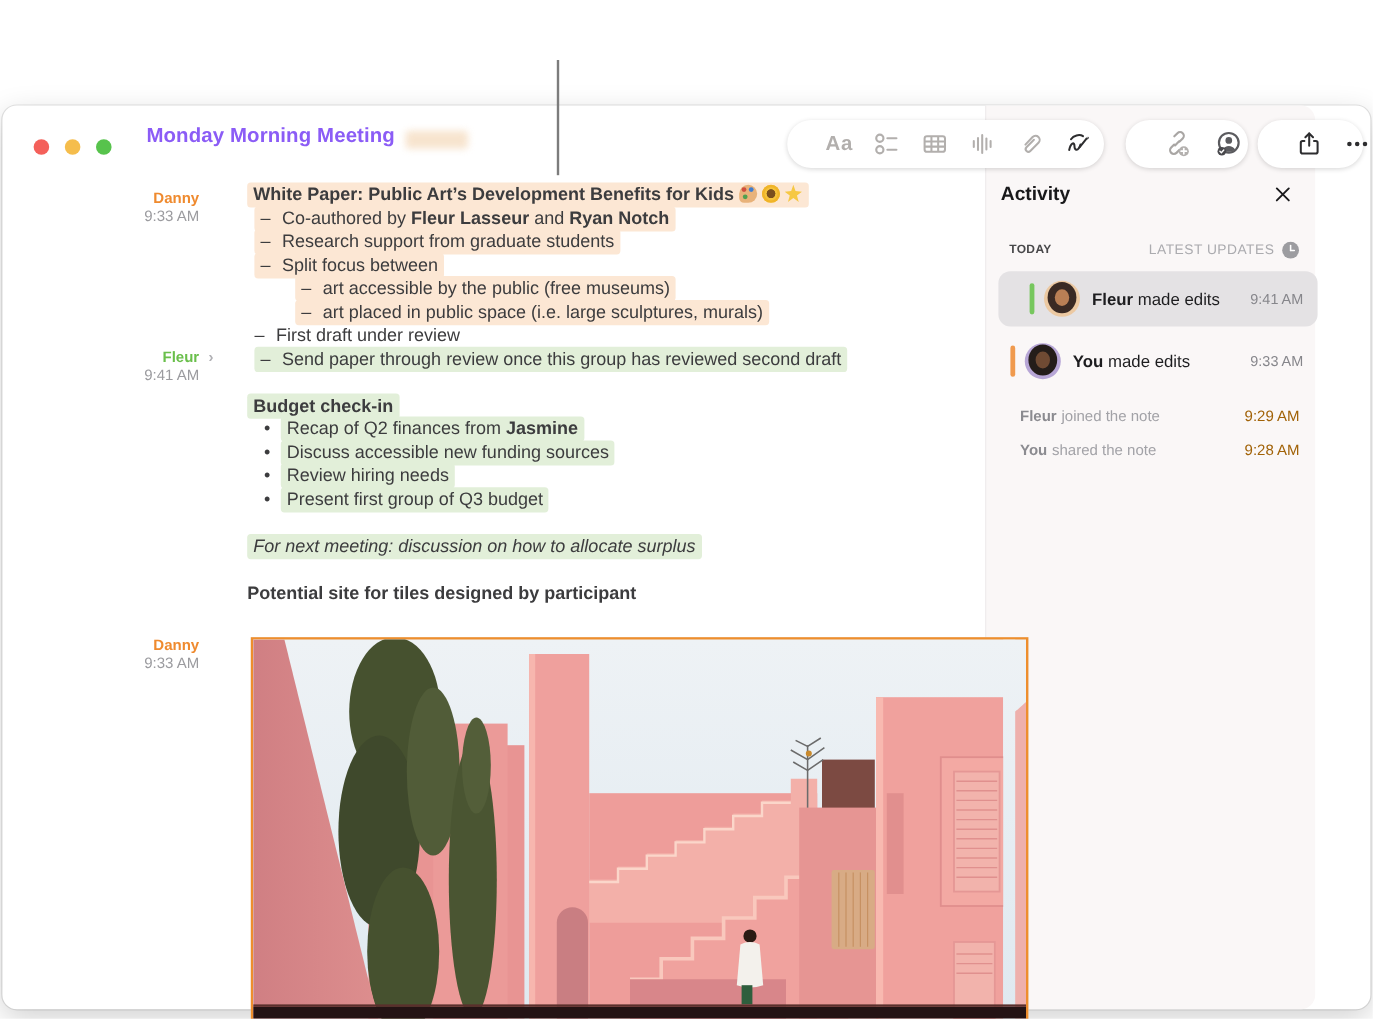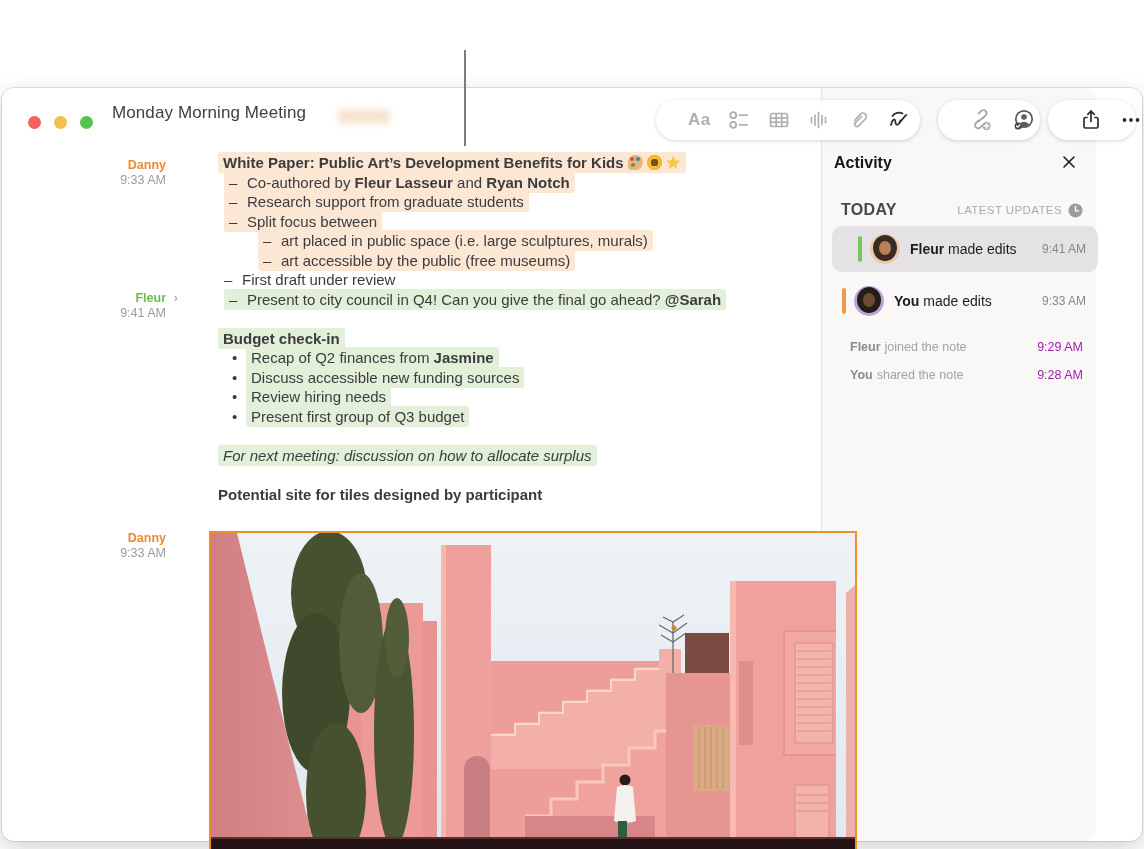--- a/index.html
+++ b/index.html
@@ -12,21 +12,21 @@
   
   .window { position:absolute; left:2px; top:88px; width:1140px; height:753px;
     background:#ffffff; border-radius:12px;
     box-shadow:0 0 0 1px rgba(0,0,0,.10), 0 8px 26px rgba(0,0,0,.18); }
 
   .traffic { position:absolute; top:28px; width:13px; height:13px; border-radius:50%; }
   .tl-red    { left:26px; background:#f4605a; }
   .tl-yellow { left:52px; background:#f5bd4c; }
   .tl-green  { left:78px; background:#57c34c; }
 
-  .window-title { position:absolute; left:110px; top:15px; font-size:17px; font-weight:normal; color:#404040; letter-spacing:.1px; }
+  .window-title { position:absolute; left:120px; top:15px; font-size:17px; font-weight:bold; color:#8b5cf6; letter-spacing:.1px; }
   .blur-word { position:absolute; left:336px; top:21px; width:52px; height:15px; background:#f4d9ba; border-radius:3px; filter:blur(3px); opacity:.7; }
 
   
   .pill { position:absolute; top:12px; height:40px; background:#ffffff; border-radius:20px;
     box-shadow:0 1px 4px rgba(0,0,0,.16); display:flex; align-items:center; justify-content:space-between; z-index:5; }
   .pill-format { left:654px; width:264px; padding:0 16px; }
   .pill-collab { left:936px; width:102px; padding:0 14px; }
   .pill-share  { left:1046px; width:88px;  padding:0 15px; }
   .tb-btn { display:flex; align-items:center; justify-content:center; width:26px; height:26px; cursor:default;margin-left:16px; }
   .aa-label { font-size:17px; color:#b2afad; font-weight:bold; letter-spacing:.5px; }
@@ -36,21 +36,21 @@
   .sidebar { position:absolute; left:819px; top:0; width:275px; height:753px;
     background:#faf7f7; border-left:1px solid #e8e4e5; border-radius:0 12px 12px 0; }
 
   
   .author { position:absolute; width:90px; text-align:right; line-height:15px; font-size:12.5px; }
   .author .a-name { font-weight:bold; position:relative; }
   .author .a-chevron { position:absolute; right:-12px; top:0; color:#b1b1b5; font-weight:bold; }
   .author .a-time { color:#9b9b9f; }
 
   
-  .note-body { position:absolute; left:216px; top:65px; width:648px; }
+  .note-body { position:absolute; left:204px; top:65px; width:648px; }
   .nline { height:19.5px; line-height:19.5px; font-size:15px; color:#3c3c3e; white-space:nowrap; }
   .nline .hl { border-radius:3px; padding:2px 5px 2px 5px; }
   .hl-peach { background:#fce7d4; }
   .hl-green { background:#e2efd9; }
   .b { font-weight:bold; }
   .it { font-style:italic; }
   .mk-dash { display:inline-block; width:18px; }
   .mk-bullet { display:inline-block; width:14px; margin-left:14px; }
   .ind-1 { padding-left:6px; }
   .ind-2 { padding-left:40px; }
@@ -67,35 +67,35 @@
 
   
   .photo { position:absolute; left:207px; top:443px; width:648px; height:320px;
     border:2px solid #ee8e2d; z-index:8; background:#eaeff3; }
   .photo svg { display:block; }
 
   
   .act-title { position:absolute; left:12px; top:66px; font-size:16px; font-weight:bold; color:#18181a; }
   .act-close { position:absolute; right:17px; top:64px; width:20px; height:20px; display:flex; align-items:center; justify-content:center; }
   .today-row { position:absolute; left:19px; right:13px; top:113px; display:flex; align-items:center; justify-content:space-between; }
-  .today-label { font-size:16px; font-weight:bold; color:#48484a; letter-spacing:.3px;text-align:right; }
+  .today-label { font-size:10px; font-weight:bold; color:#48484a; letter-spacing:.3px;text-align:right; }
   .latest { display:flex; align-items:center; gap:6px; font-size:11.5px; color:#ababaf; letter-spacing:.4px; }
 
   .upd-row { position:absolute; left:10px; width:266px; height:46px; border-radius:10px; display:flex; align-items:center; }
   .upd-row.sel { background:#e4e2e4;padding-left:16px; }
   .upd-bar { width:4px; height:26px; border-radius:2px; margin-left:10px; }
   .avatar { width:30px; height:30px; border-radius:50%; margin-left:8px; position:relative; overflow:hidden; flex:none; }
   .avatar .hair { position:absolute; left:3px; top:1px; width:24px; height:26px; border-radius:50%; }
   .avatar .face { position:absolute; left:9px; top:7px; width:12px; height:14px; border-radius:50%; }
   .upd-text { margin-left:10px; font-size:14px; color:#1d1d1f; white-space:nowrap; }
   .upd-time { margin-left:auto; margin-right:12px; font-size:12px; color:#86868b; }
 
   .ev-row { position:absolute; left:28px; right:13px; display:flex; font-size:12.5px; color:#a2a2a7; }
   .ev-row .ev-name { font-weight:bold; color:#8b8b90; margin-right:4px; }
-  .ev-row .ev-time { margin-left:auto; color:#a21caf; }
+  .ev-row .ev-time { margin-left:auto; color:#a16207; }
 </style>
 </head>
 <body>
 
 <div class="callout-line"></div>
 
 <div class="window">
 
   <div class="traffic tl-red"></div>
   <div class="traffic tl-yellow"></div>
@@ -205,24 +205,24 @@
         <div class="author" style="top: 443px; right: 734px; left: 74px;">
           <div class="a-name" style="color:#ef8a2e">Danny</div>
                  <div class="a-time">9:33 AM</div>
         </div>
       </div>
     <div class="note-body" id="note-body">
         <div class="nline"><span class="hl hl-peach"><span class="b">White Paper: Public Art’s Development Benefits for Kids</span><span class="emoji emoji-palette"><i></i><i></i><i></i></span><span class="emoji emoji-sunflower"><i></i><i></i><i></i></span><span class="emoji emoji-star"><i></i><i></i><i></i></span></span></div>
         <div class="nline ind-1"><span class="hl hl-peach"><span class="mk-dash">–</span><span>Co-authored by </span><span class="b">Fleur Lasseur</span><span> and </span><span class="b">Ryan Notch</span></span></div>
         <div class="nline ind-1"><span class="hl hl-peach"><span class="mk-dash">–</span><span>Research support from graduate students</span></span></div>
         <div class="nline ind-1"><span class="hl hl-peach"><span class="mk-dash">–</span><span>Split focus between</span></span></div>
+        <div class="nline ind-2"><span class="hl hl-peach"><span class="mk-dash">–</span><span>art accessible by the public (free museums)</span></span></div>
         <div class="nline ind-2"><span class="hl hl-peach"><span class="mk-dash">–</span><span>art placed in public space (i.e. large sculptures, murals)</span></span></div>
-        <div class="nline ind-2"><span class="hl hl-peach"><span class="mk-dash">–</span><span>art accessible by the public (free museums)</span></span></div>
         <div class="nline ind-1"><span class="mk-dash">–</span><span>First draft under review</span></div>
-        <div class="nline ind-1"><span class="hl hl-green"><span class="mk-dash">–</span><span>Present to city council in Q4! Can you give the final go ahead? </span><span class="b">@Sarah</span></span></div>
+        <div class="nline ind-1"><span class="hl hl-green"><span class="mk-dash">–</span><span>Send paper through review once this group has reviewed second draft</span></span></div>
         <div class="nline"></div>
         <div class="nline"><span class="hl hl-green"><span class="b">Budget check-in</span></span></div>
         <div class="nline"><span class="mk-bullet">•</span><span class="hl hl-green"><span>Recap of Q2 finances from </span><span class="b">Jasmine</span></span></div>
         <div class="nline"><span class="mk-bullet">•</span><span class="hl hl-green"><span>Discuss accessible new funding sources</span></span></div>
         <div class="nline"><span class="mk-bullet">•</span><span class="hl hl-green"><span>Review hiring needs</span></span></div>
         <div class="nline"><span class="mk-bullet">•</span><span class="hl hl-green"><span>Present first group of Q3 budget</span></span></div>
         <div class="nline"></div>
         <div class="nline it"><span class="hl hl-green"><span>For next meeting: discussion on how to allocate surplus</span></span></div>
         <div class="nline"></div>
         <div class="nline"><span class="b">Potential site for tiles designed by participant</span></div>

